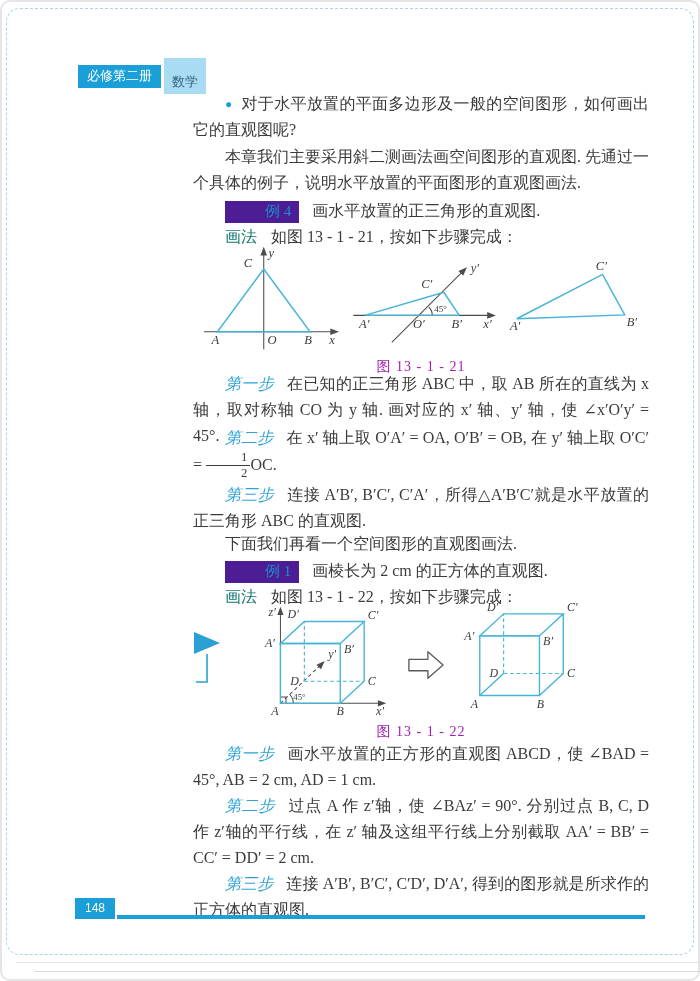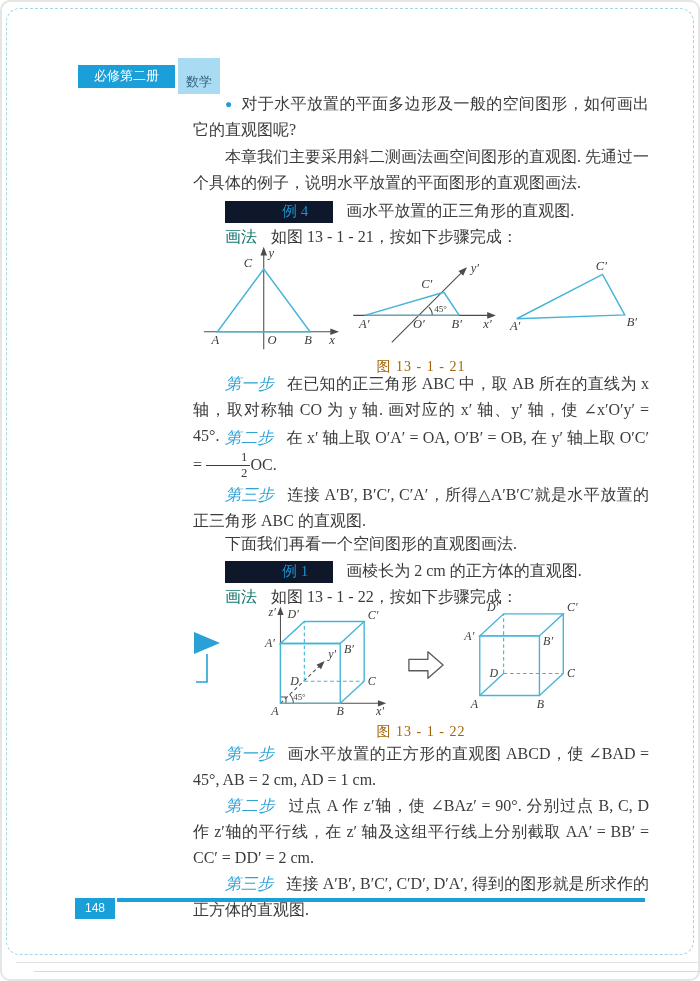--- a/index.html
+++ b/index.html
@@ -6,54 +6,54 @@
   body{width:700px;height:981px;position:relative;background:#fff;
        font-family:"Liberation Serif","DejaVu Serif",serif;color:#3b3b3b;overflow:hidden}
   .page-edge{position:absolute;inset:0;border:2px solid #e5e5e5;border-radius:10px;pointer-events:none}
   .dashed-frame{position:absolute;left:6px;top:8px;right:6px;bottom:26px;
        border:1px dashed #a3d4ea;border-radius:14px;pointer-events:none}
   .bottom-line1{position:absolute;left:16px;right:2px;top:962px;border-top:1px solid #e2e2e2}
   .bottom-line2{position:absolute;left:34px;right:0;top:971px;border-top:1px solid #d8d8d8}
 
   .hdr{position:absolute;left:78px;top:58px;display:flex;align-items:center;
        font-family:"Liberation Sans","DejaVu Sans",sans-serif;font-size:13px}
-  .badge-primary{background:#1b9fd8;color:#fff;padding:2px 16px 3px}
+  .badge-primary{background:#1b9fd8;color:#fff;padding:2px 9px 3px}
   .badge-secondary{background:#a9dcf3;color:#33677f;padding:15px 8px 3px;margin-left:3px}
 
   .blk{position:absolute;left:190px;width:462px;font-size:16px;line-height:26px;text-align:justify}
   .blk p{margin:3px}
   .indent{text-indent:2em}
   .bullet{color:#1b9fd8;font-size:12px;margin-right:9px;font-style:normal;vertical-align:1px}
-  .ex-badge{display:inline-block;background:#0f172a;color:#1b8fc9;padding:0 25px 1px;
+  .ex-badge{display:inline-block;background:#4c1d95;color:#1b8fc9;padding:0 8px 1px;
        font-size:15px;line-height:21px;margin-right:13px}
   .method-label{color:#0f766e;margin-right:14px}
   .step-label{color:#2fa2d6;font-style:italic;margin-right:13px}
 
   .fig-row{display:flex;justify-content:center;align-items:center;gap:8px}
   .fig-row.bottom{align-items:flex-end}
-  .fig-caption{text-align:center;color:#a16207;font-size:14px;letter-spacing:1px}
+  .fig-caption{text-align:center;color:#a21caf;font-size:14px;letter-spacing:1px}
 
   .frac{display:inline-block;text-align:center;vertical-align:-0.55em;line-height:1.05;font-size:0.8em}
   .frac-num{display:block;border-bottom:1px solid #3b3b3b;padding:0 3px 1px}
   .frac-den{display:block;padding-top:1px}
 
   svg text{font-family:"Liberation Serif","DejaVu Serif",serif;font-style:italic;font-size:13px;fill:#3b3b3b}
   svg text.small{font-size:9.5px;font-style:normal}
   .edge{stroke:#45b4d8;stroke-width:1.5;fill:none}
   .edge.dash{stroke-dasharray:4 3;stroke-width:1.2}
   .axis{stroke:#4c4c4c;stroke-width:1.1;fill:none}
   .axis.dash{stroke-dasharray:4 3}
   .ah{fill:#4c4c4c;stroke:none}
 
   .margin-note{position:absolute;left:58px;top:638px;width:168px;color:#41a8d8;
        font-size:13px;line-height:23px}
   .margin-note .l1{text-indent:2em}
   .note-flag{position:absolute;left:132px;top:-8px}
 
-  .footer{position:absolute;left:75px;top:898px;display:flex;}
+  .footer{position:absolute;left:75px;top:898px;display:flex;align-items:flex-end}
   .page-badge{background:#1b9fd8;color:#fff;font-family:"Liberation Sans","DejaVu Sans",sans-serif;
        font-size:12px;padding:3px 10px 4px}
   .footer-line{width:528px;height:4px;background:#1b9fd8;margin-left:2px}
 </style>
 </head>
 <body>
 
 <div class="page-edge"></div>
 <div class="dashed-frame"></div>
 <div class="bottom-line1"></div>

